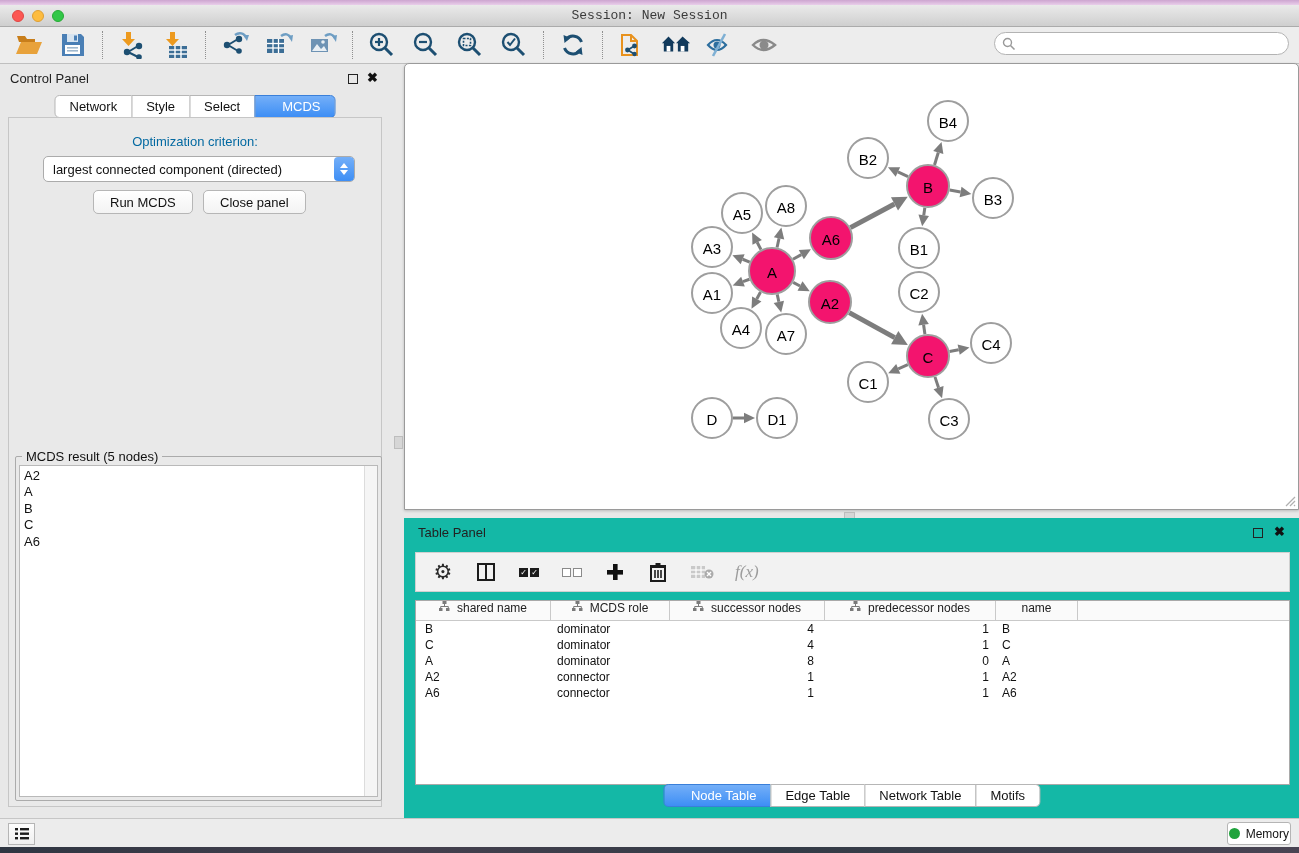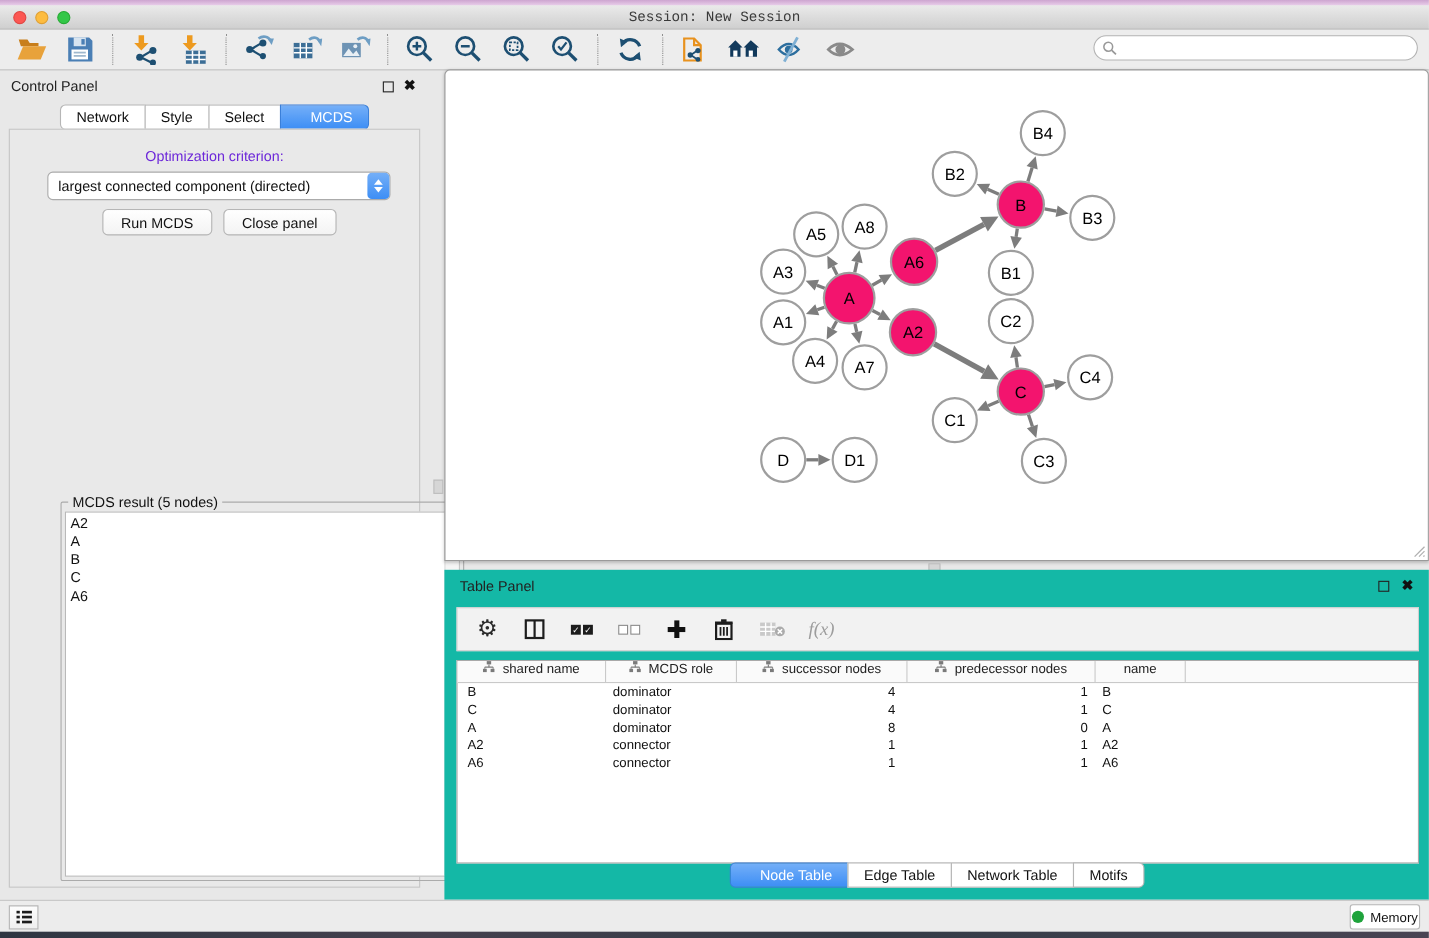--- a/index.html
+++ b/index.html
@@ -41,36 +41,36 @@
   .segbar { position:absolute; display:inline-flex; }
   .cp-tabs { top:30px; left:50%; transform:translateX(-50%); }
   .seg { background:#fff; border:1px solid #B6B6B6; margin-left:-1px; padding:3px 14px;
     font-size:13px; color:#111; cursor:pointer; white-space:nowrap; }
   .seg:first-child { border-radius:5px 0 0 5px; margin-left:0; }
   .seg:last-child { border-radius:0 5px 5px 0; }
   .seg.active { background:linear-gradient(#74AFF8,#3D8EF5); border-color:#3A7FD9; color:#fff;padding-left:27px; }
 
   .cp-body { position:absolute; left:8px; top:52px; width:374px; height:690px;
     background:#E9E9E9; border:1px solid #C6C6C6; }
-  .opt-label { position:absolute; top:16px; left:0; right:0; text-align:center; font-size:13px; color:#6d28d9; }
+  .opt-label { position:absolute; top:16px; left:0; right:0; text-align:center; font-size:13px; color:#0369a1; }
   .opt-select { position:absolute; left:34px; top:38px; width:312px; height:26px; background:#fff;
     border:1px solid #ABABAB; border-radius:5px; display:flex; align-items:center; cursor:pointer; }
   .opt-select .val { flex:1; font-size:13px; color:#111; padding-left:9px; white-space:nowrap; }
   .opt-stepper { width:20px; height:24px; margin-right:0px; border-radius:4px;
     background:linear-gradient(#74AFF8,#3D8EF5); display:flex; flex-direction:column;
     align-items:center; justify-content:center; gap:2px; }
   .opt-stepper i { width:0; height:0; border-left:4px solid transparent; border-right:4px solid transparent; display:block; }
   .arr-up { border-bottom:5px solid #fff; } .arr-dn { border-top:5px solid #fff; }
   .cp-btn { position:absolute; top:72px; height:24px; background:linear-gradient(#FFFFFF,#F3F3F3);
     border:1px solid #B6B6B6; border-radius:5px; font-size:13px; color:#111; padding:11px 16px;
     display:flex; align-items:center; cursor:pointer; }
   .btn-run { left:84px; } .btn-close { left:194px; }
 
   .mcds-group { position:absolute; left:6px; top:338px; width:367px; height:345px;
-    border:1px solid #ABABAB; border-radius:2px;margin-left:40px; }
+    border:1px solid #ABABAB; border-radius:2px; }
   .mcds-group-title { position:absolute; left:6px; top:-8px; background:#E9E9E9; padding:0 4px;
     font-size:13px; color:#111; }
   .mcds-list { position:absolute; left:3px; top:8px; right:3px; bottom:3px; background:#fff;
     border:1px solid #B9B9B9; overflow:hidden; }
   .mcds-scroll { position:absolute; right:0; top:0; bottom:0; width:13px; background:#F5F5F5; border-left:1px solid #DCDCDC; }
   .mcds-item { font-size:13px; color:#111; line-height:16.4px; padding-left:4px; }
 
   
   .net-window { position:absolute; left:404px; top:63px; width:895px; height:447px;
     background:#fff; border:1px solid #9A9A9A; border-radius:5px 5px 0 0; box-shadow:0 1px 3px rgba(0,0,0,.2); }

